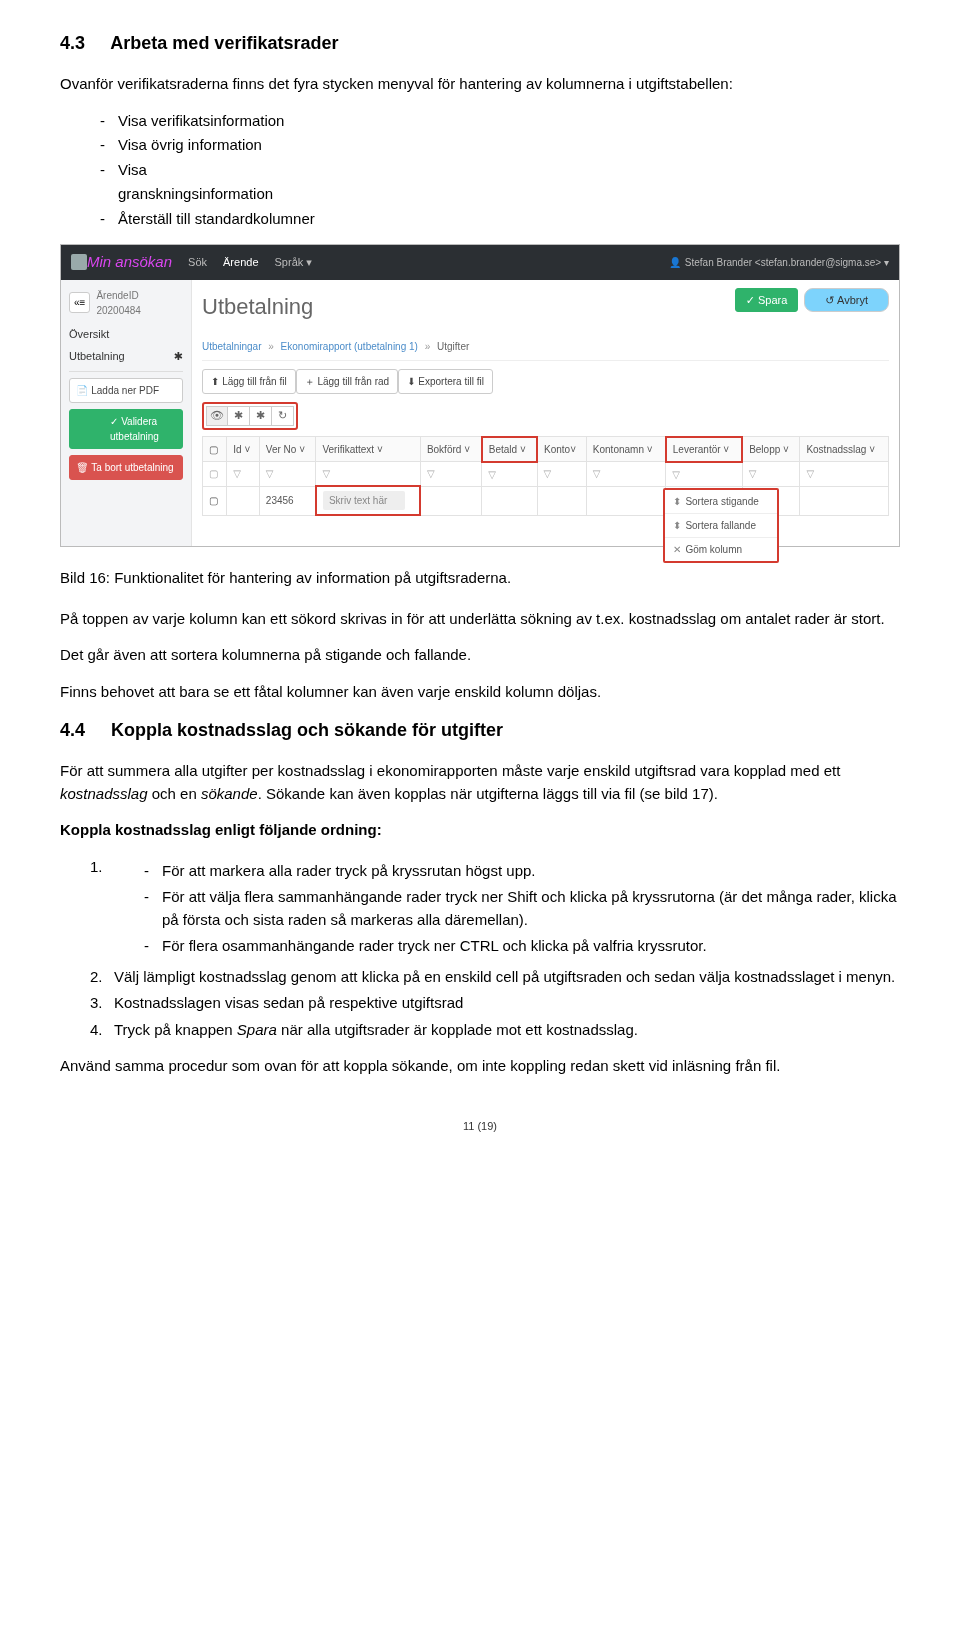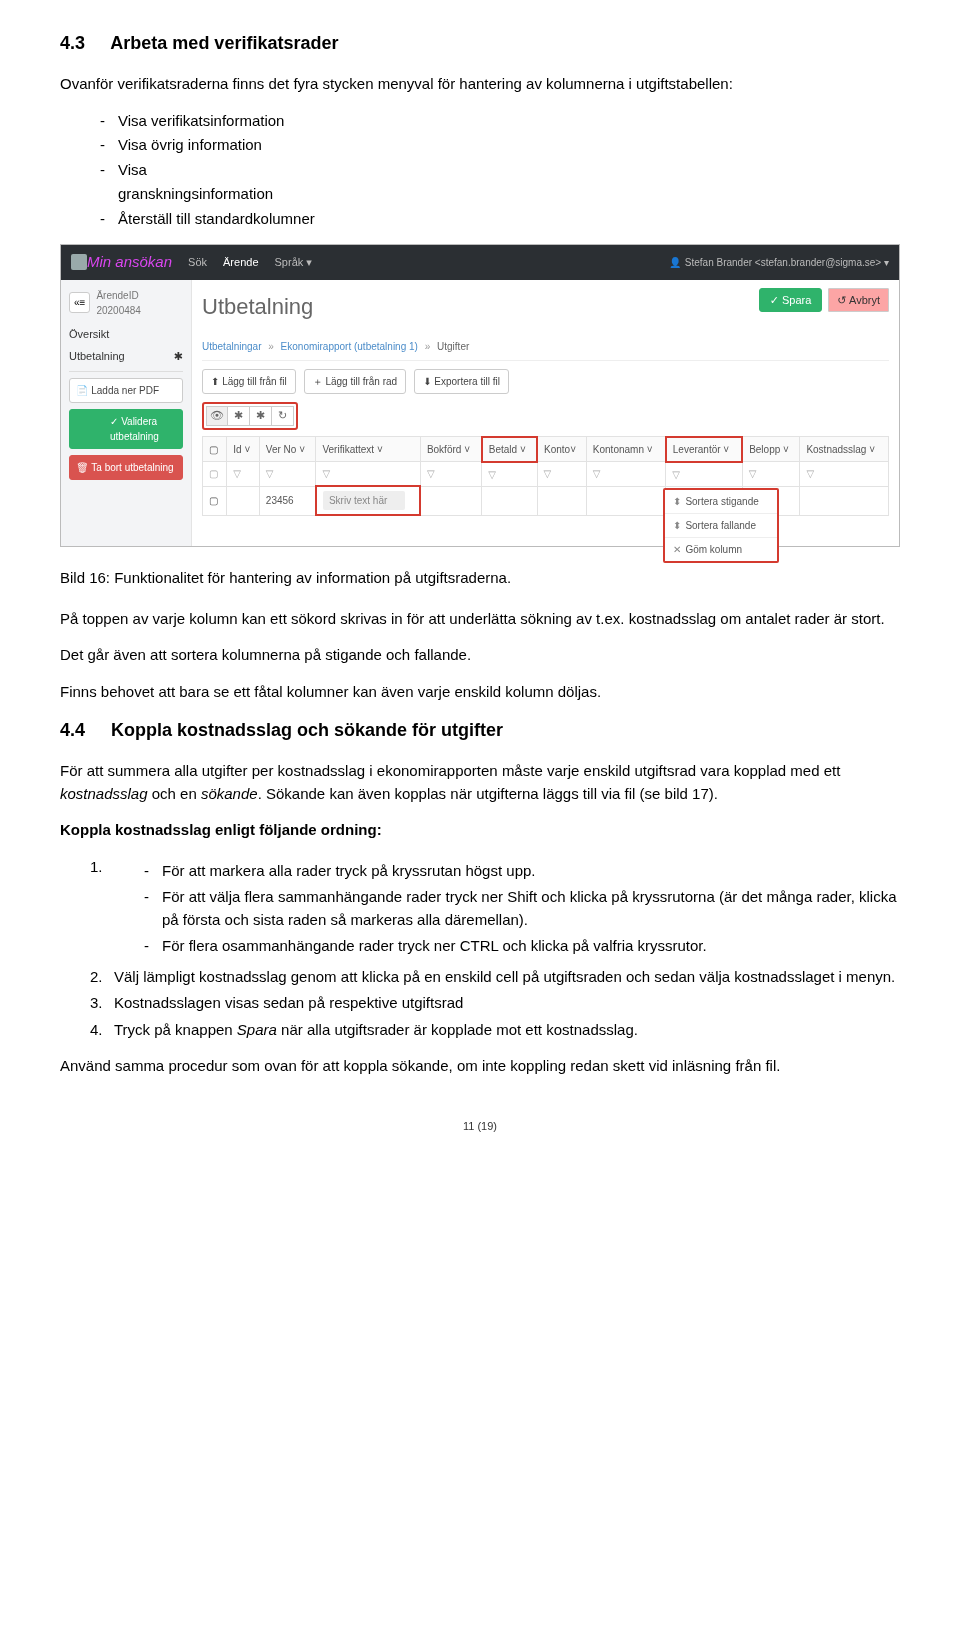--- a/index.html
+++ b/index.html
@@ -73,26 +73,26 @@
   .lbtn {
     display: block; width: 100%; border: 1px solid #ccc; background: #fff;
     border-radius: 3px; padding: 4px 6px; font-size: 10px; color: #444; margin-bottom: 6px;
   }
   .lbtn.green { background: #2fb36b; border-color: #2fb36b; color: #fff; padding-left: 40px; }
   .lbtn.red { background: #d9534f; border-color: #d9534f; color: #fff; }
 
   .shot-main { flex: 1; background: #fff; border-left: 1px solid #e4e4e4; padding: 10px 10px 30px 10px; position: relative; }
   .topright { position: absolute; top: 8px; right: 10px; display: flex; gap: 6px; }
   .btn-save { background: #2fb36b; color: #fff; border: 1px solid #2fb36b; border-radius: 3px; padding: 3px 10px; font-size: 11px; }
-  .btn-cancel { background: #fca5a5; color: #333; border: 1px solid #ccc; border-radius: 1px; padding: 3px 8px; font-size: 11px; }
+  .btn-cancel { background: #7dd3fc; color: #333; border: 1px solid #ccc; border-radius: 9px; padding: 3px 20px; font-size: 11px; }
   .main-h { color: #666; font-size: 22px; font-weight: 300; margin-bottom: 10px; }
   .crumbs { color: #4b8cc9; font-size: 10px; padding: 6px 0; border-bottom: 1px solid #eee; margin-bottom: 8px; }
   .crumbs .sep { color: #999; padding: 0 4px; }
   .crumbs .last { color: #666; }
-  .toolbar { display: flex; gap: 8px; margin-bottom: 8px; }
+  .toolbar { display: flex; margin-bottom: 8px; }
   .tbtn {
     border: 1px solid #ccc; background: #fff; border-radius: 3px;
     padding: 4px 8px; font-size: 10px; color: #444;
   }
   .colbtns {
     display: inline-flex; border: 2px solid #d43a2f; border-radius: 3px; padding: 2px; gap: 0;
   }
   .colbtns .cb {
     width: 22px; height: 20px; border: 1px solid #ccc; border-left: none;
     background: #fff; display: flex; align-items: center; justify-content: center;

